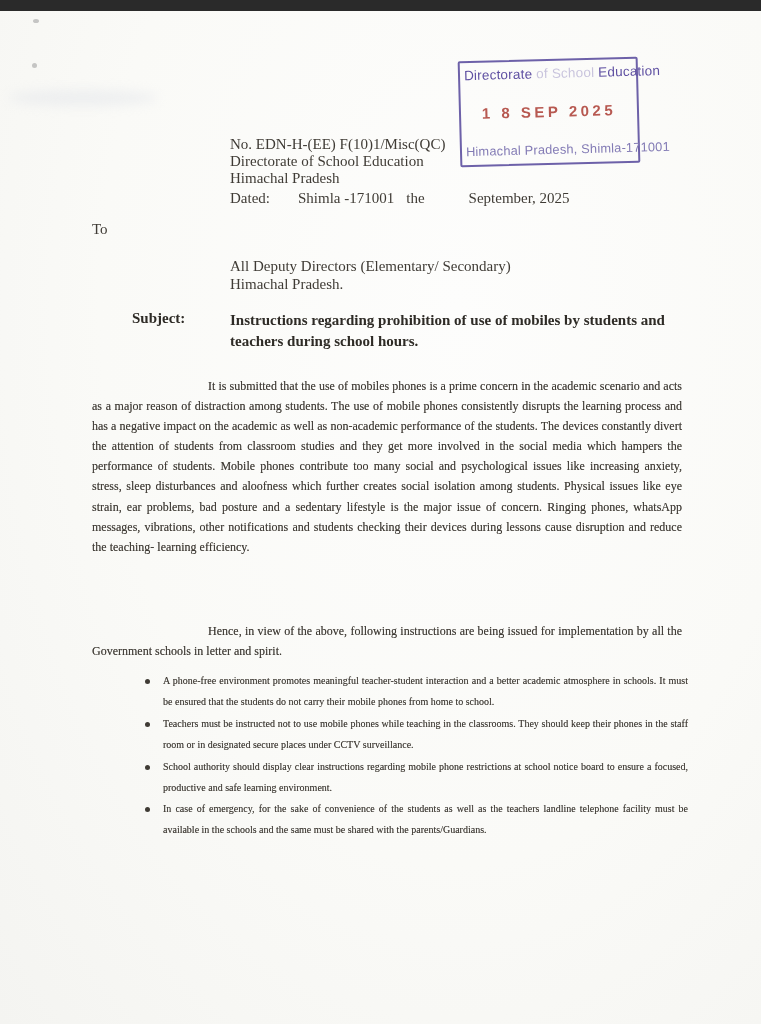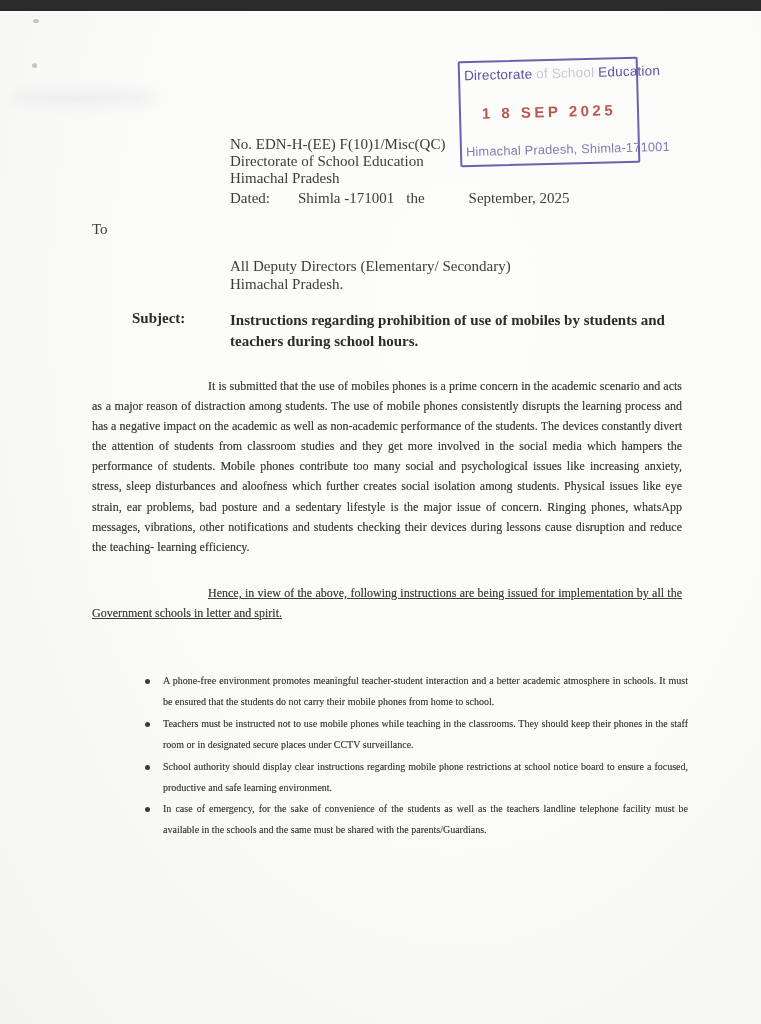--- a/index.html
+++ b/index.html
@@ -59,21 +59,21 @@
     font-size:15px;font-weight:bold;color:#2e2b26;line-height:20.5px;
   }
 
   .para{
     position:absolute;left:92px;width:590px;
     font-size:12px;line-height:20.1px;text-align:justify;
     text-indent:116px;
     text-shadow:0 0 .3px rgba(63,59,53,.55);
   }
   .para1{top:376px;}
-  .para2{top:583px;text-decoration:underline;}
+  .para2{top:621px;}
 
   .bullets{
     position:absolute;left:145px;top:671px;width:543px;
     margin:0;padding:0;list-style:none;
     font-size:10px;line-height:20.9px;
   }
   .bullets li{display:flex;align-items:flex-start;margin:0 0 1px 0;}
   .dot{
     flex:0 0 auto;width:5px;height:5px;border-radius:50%;
     background:#3f3b35;margin:8px 13px 0 0;

